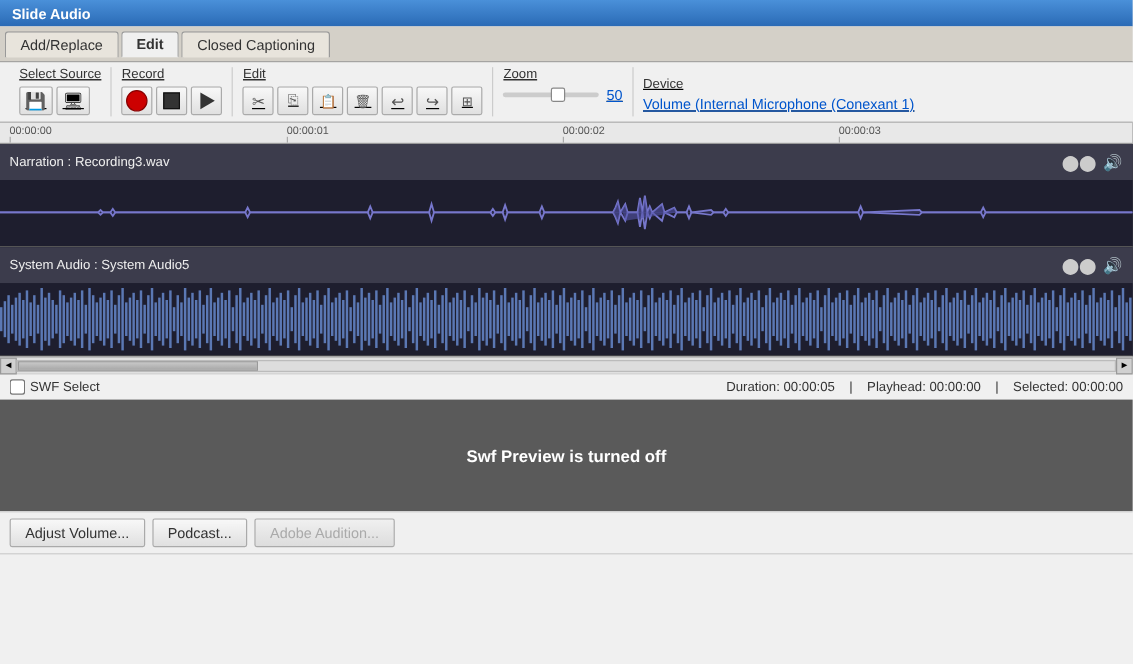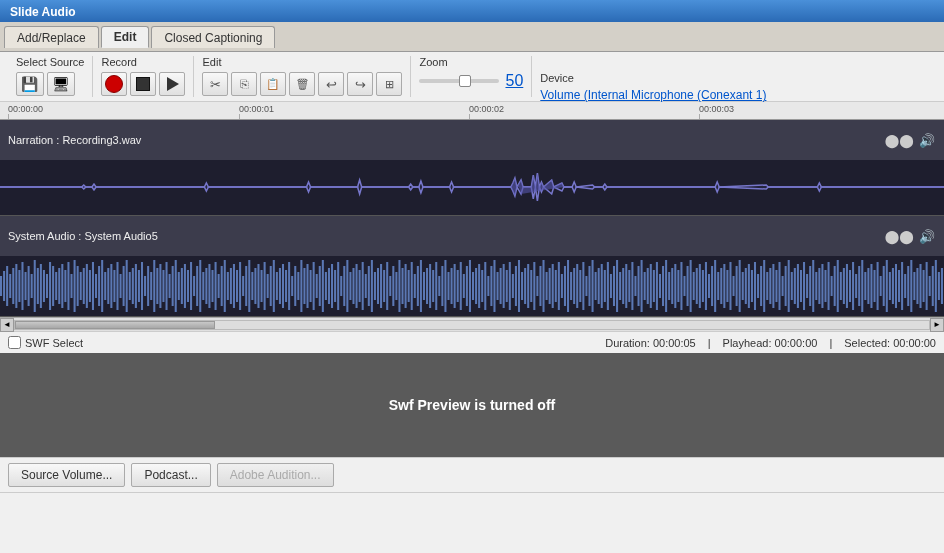--- a/index.html
+++ b/index.html
@@ -54,23 +54,25 @@
       border-bottom: 1px solid #f0f0f0;
       font-weight: bold;
       z-index: 1;
     }
 
     
     .toolbar {
       background: #f0f0f0;
       padding: 4px 8px;
       display: flex;
+      align-items: center;
       border-bottom: 1px solid #ccc;
       gap: 0;
       height: 50px;
+      text-decoration: underline;
     }
 
     .toolbar-section {
       display: flex;
       flex-direction: column;
       padding: 0 8px;
       border-right: 1px solid #ccc;
       height: 100%;
       justify-content: flex-start;
     }
@@ -159,21 +161,21 @@
       background: white;
       border: 1px solid #888;
       border-radius: 2px;
       position: absolute;
       top: -4px;
       left: 40px;
     }
 
     .zoom-value {
       color: #0055cc;
-      font-size: 16px;
+      font-size: 12px;
       text-decoration: underline;
       cursor: pointer;
     }
 
     .device-link {
       color: #0055cc;
       text-decoration: underline;
       cursor: pointer;
       font-size: 12px;
     }
@@ -216,21 +218,21 @@
     }
 
     .track-header {
       background: #3c3c4c;
       color: #eee;
       padding: 3px 8px;
       font-size: 11px;
       display: flex;
       align-items: center;
       justify-content: space-between;
-      height: 40px;
+      height: 30px;
     }
 
     .track-header-icons {
       display: flex;
       gap: 6px;
       color: #ccc;
       font-size: 13px;
     }
 
     .waveform-display {
@@ -845,23 +847,23 @@
   </div>
   <div style="display:flex; gap:12px;">
     <span>Duration:  00:00:05</span>
     <span>|</span>
     <span>Playhead:  00:00:00</span>
     <span>|</span>
     <span>Selected:  00:00:00</span>
   </div>
 </div>
 
-<div class="preview-area" style="height: 104px;">
+<div class="preview-area" style="height: 93px;">
   <span>Swf Preview is turned off</span>
 </div>
 
 <div class="bottom-section">
   <div class="bottom-toolbar">
-    <button class="bottom-btn">Source Volume...</button>
+    <button class="bottom-btn">Adjust Volume...</button>
     <button class="bottom-btn">Podcast...</button>
     <button class="bottom-btn disabled" disabled="">Adobe Audition...</button>
   </div>
 </div>
 
 </body></html>

